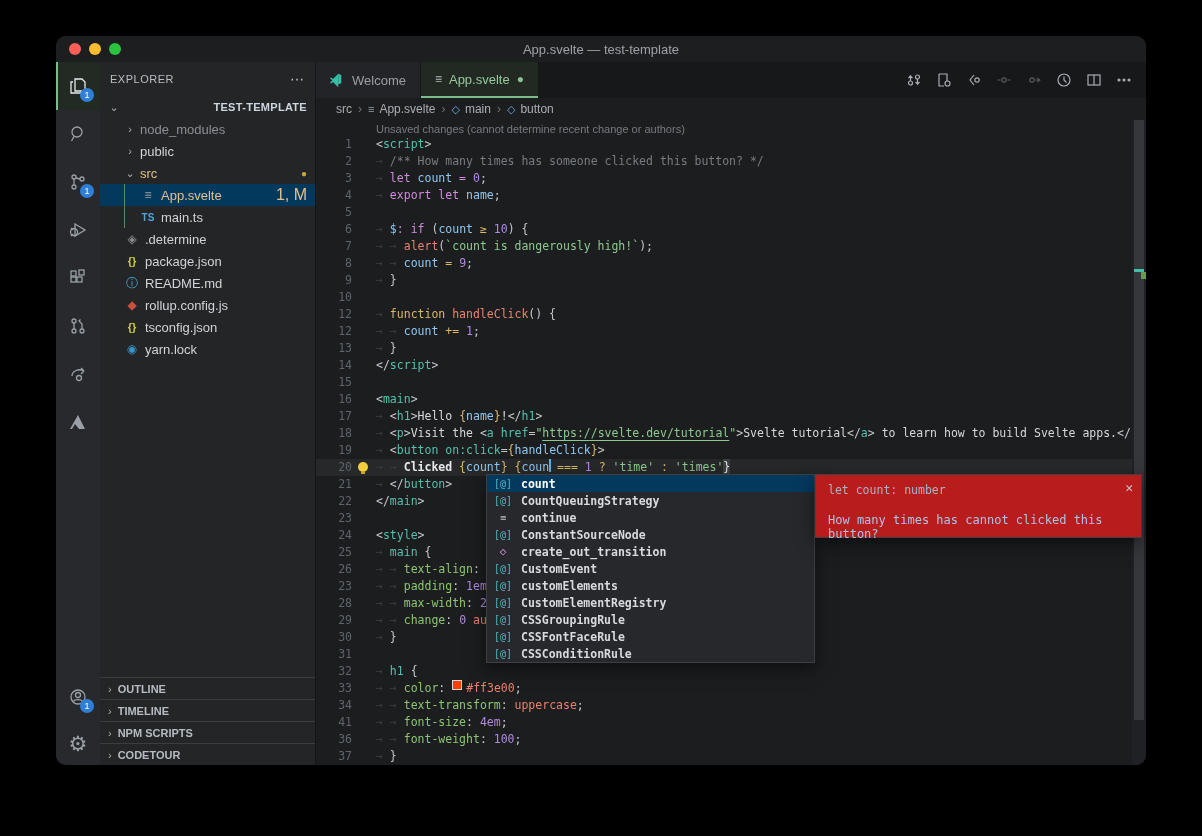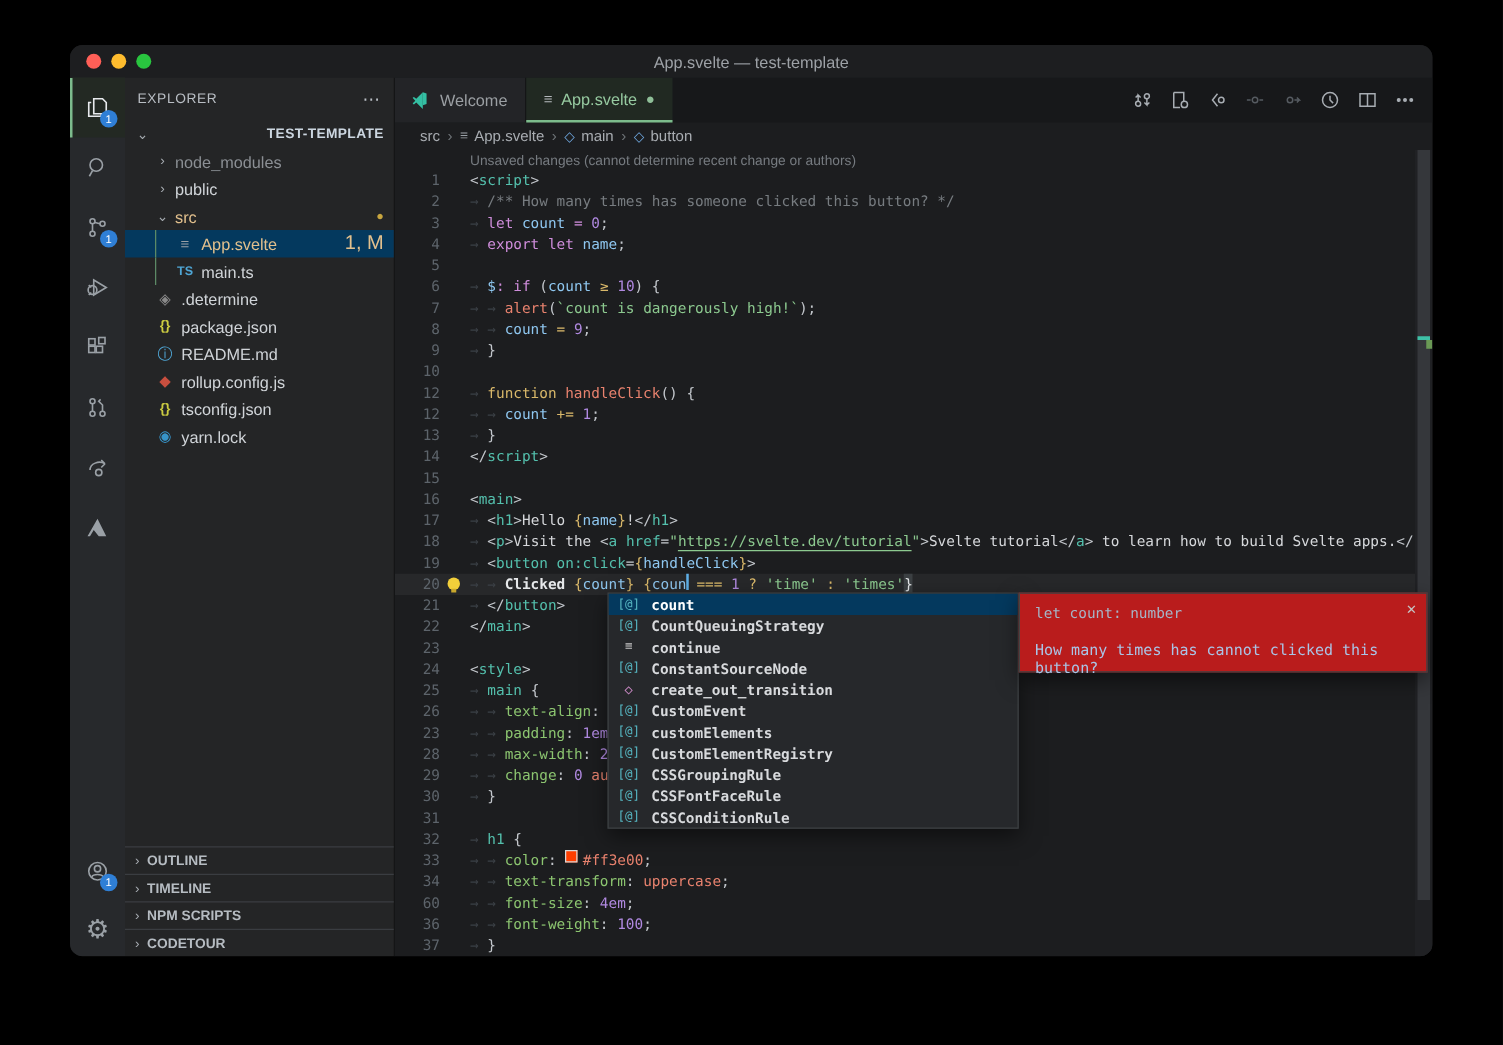--- a/index.html
+++ b/index.html
@@ -403,21 +403,21 @@
             <div class="cl"><span class="gut">25</span><span class="gutpad"></span><span class="c-ws">→ </span><span class="c-tag">main</span><span class="c-pln"> </span><span class="c-punc">{</span></div>
             <div class="cl"><span class="gut">26</span><span class="gutpad"></span><span class="c-ws">→ </span><span class="c-ws">→ </span><span class="c-css">text-align</span><span class="c-punc">: </span><span class="c-val">center</span><span class="c-punc">;</span></div>
             <div class="cl"><span class="gut">23</span><span class="gutpad"></span><span class="c-ws">→ </span><span class="c-ws">→ </span><span class="c-css">padding</span><span class="c-punc">: </span><span class="c-num">1em</span><span class="c-punc">;</span></div>
             <div class="cl"><span class="gut">28</span><span class="gutpad"></span><span class="c-ws">→ </span><span class="c-ws">→ </span><span class="c-css">max-width</span><span class="c-punc">: </span><span class="c-num">240px</span><span class="c-punc">;</span></div>
             <div class="cl"><span class="gut">29</span><span class="gutpad"></span><span class="c-ws">→ </span><span class="c-ws">→ </span><span class="c-css">change</span><span class="c-punc">: </span><span class="c-num">0</span><span class="c-pln"> </span><span class="c-val">auto</span><span class="c-punc">;</span></div>
             <div class="cl"><span class="gut">30</span><span class="gutpad"></span><span class="c-ws">→ </span><span class="c-punc">}</span></div>
             <div class="cl"><span class="gut">31</span><span class="gutpad"></span></div>
             <div class="cl"><span class="gut">32</span><span class="gutpad"></span><span class="c-ws">→ </span><span class="c-tag">h1</span><span class="c-pln"> </span><span class="c-punc">{</span></div>
             <div class="cl"><span class="gut">33</span><span class="gutpad"></span><span class="c-ws">→ </span><span class="c-ws">→ </span><span class="c-css">color</span><span class="c-punc">: </span><span class="swatch"></span><span class="c-val">#ff3e00</span><span class="c-punc">;</span></div>
             <div class="cl"><span class="gut">34</span><span class="gutpad"></span><span class="c-ws">→ </span><span class="c-ws">→ </span><span class="c-css">text-transform</span><span class="c-punc">: </span><span class="c-val">uppercase</span><span class="c-punc">;</span></div>
-            <div class="cl"><span class="gut">60</span><span class="gutpad"></span><span class="c-ws">→ </span><span class="c-ws">→ </span><span class="c-css">font-size</span><span class="c-punc">: </span><span class="c-num">4em</span><span class="c-punc">;</span></div>
+            <div class="cl"><span class="gut">41</span><span class="gutpad"></span><span class="c-ws">→ </span><span class="c-ws">→ </span><span class="c-css">font-size</span><span class="c-punc">: </span><span class="c-num">4em</span><span class="c-punc">;</span></div>
             <div class="cl"><span class="gut">36</span><span class="gutpad"></span><span class="c-ws">→ </span><span class="c-ws">→ </span><span class="c-css">font-weight</span><span class="c-punc">: </span><span class="c-num">100</span><span class="c-punc">;</span></div>
             <div class="cl"><span class="gut">37</span><span class="gutpad"></span><span class="c-ws">→ </span><span class="c-punc">}</span></div>
           </div>
 
         <div class="suggest" id="suggest">
             <div class="srow sel">
               <span class="sicn">[@]</span>
               <span>count</span>
             </div>
             <div class="srow">

